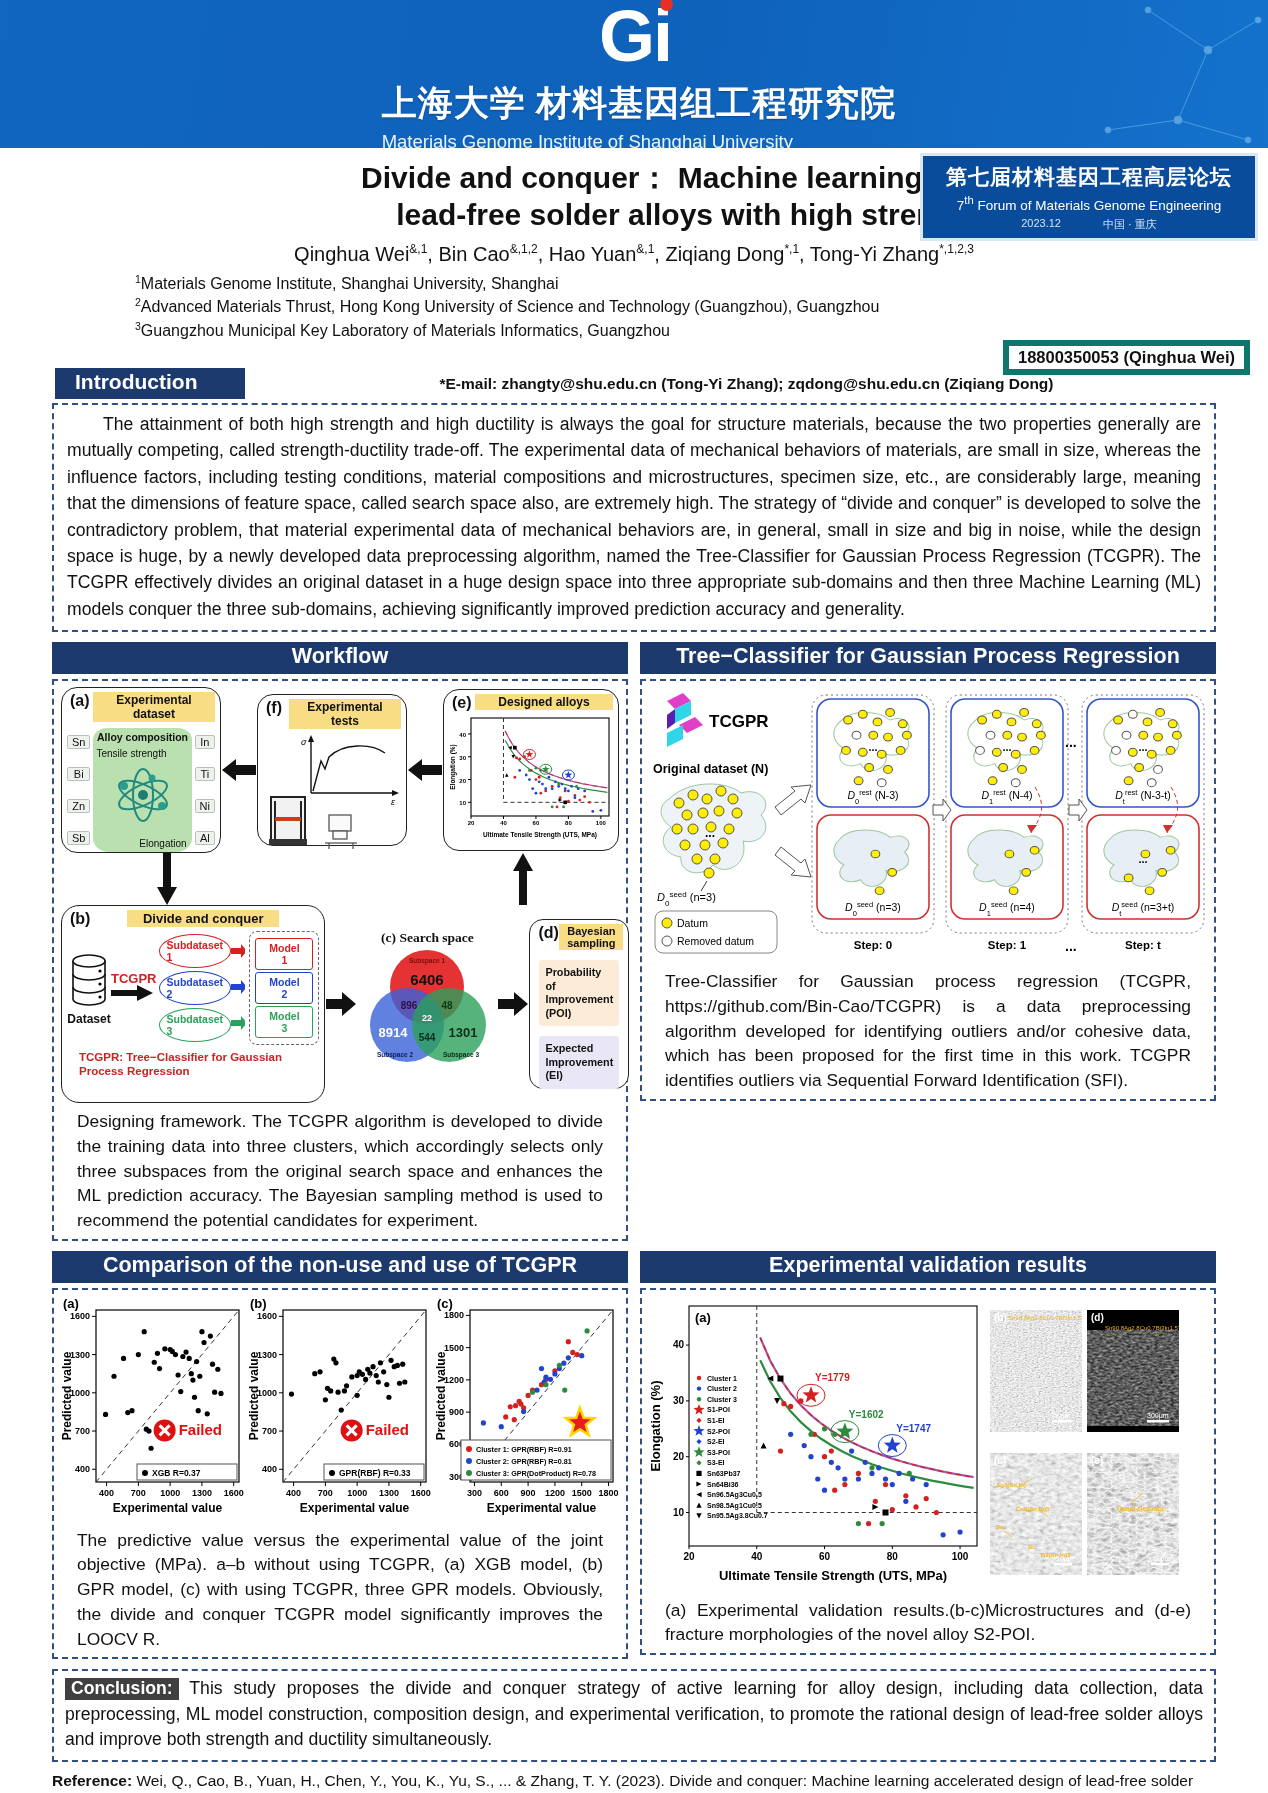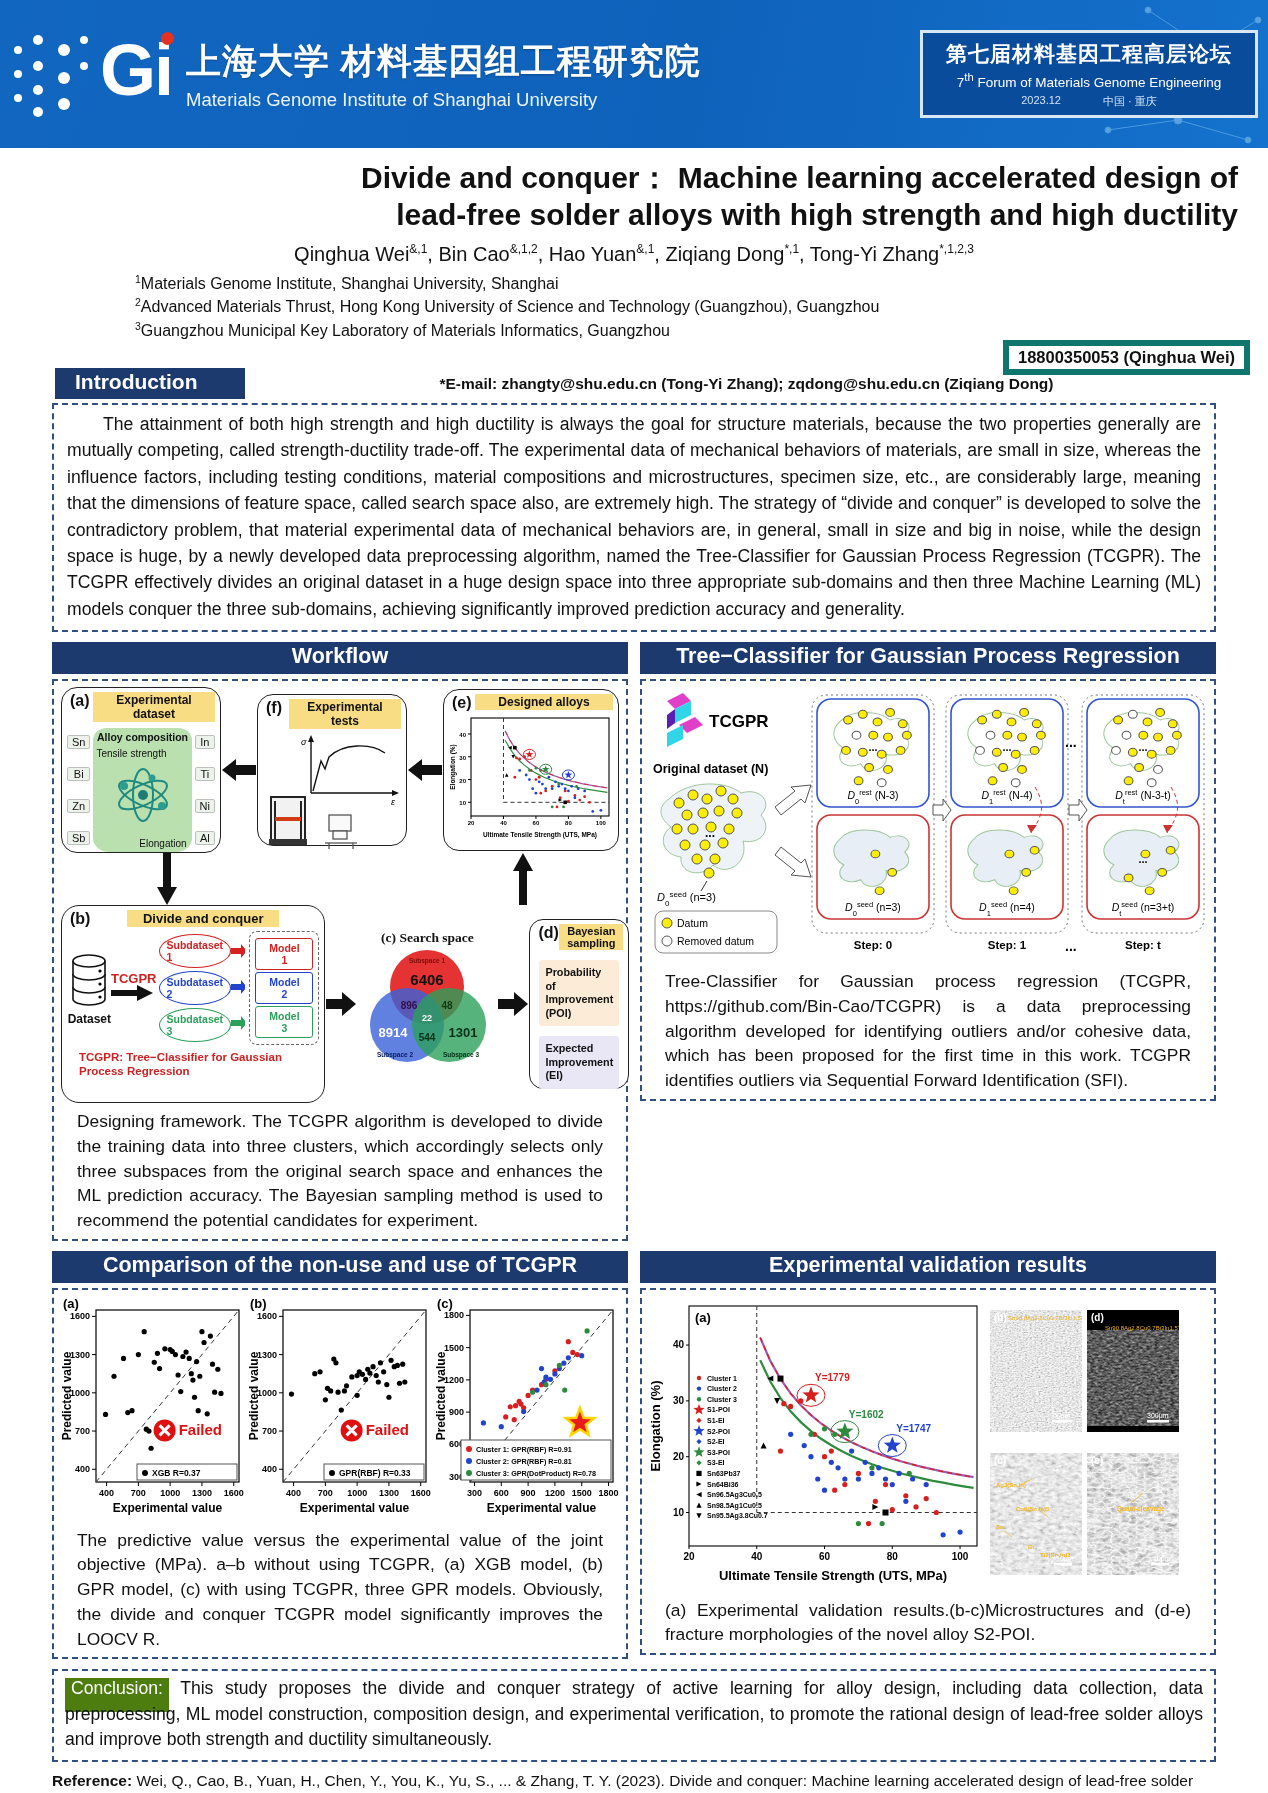--- a/index.html
+++ b/index.html
@@ -1,21 +1,21 @@
 <!DOCTYPE html>
 <html><head>
 <meta charset="utf-8">
 <style>
   html,body{margin:0;padding:0;background:#888;}
   .poster{width:1268px;height:1793px;background:#fff;position:relative;overflow:hidden;
           font-family:"Liberation Sans",sans-serif;color:#111;margin:0 auto;}
   svg text{font-family:"Liberation Sans",sans-serif;}
   
   .hdr{height:148px;background:linear-gradient(100deg,#1166c0 0%,#0f62ba 55%,#1472cd 100%);
-       display:flex;align-items:center;padding:0 10px 0 8px;box-sizing:border-box;position:relative;}
+       display:flex;align-items:center;padding:0 10px 0 16px;box-sizing:border-box;position:relative;flex-direction:column;}
   .hdr-net{position:absolute;right:0;top:0;height:100%;opacity:.5;}
   .logo-gi{font-size:72px;font-weight:bold;color:#fff;line-height:1;position:relative;margin:0 10px 8px 6px;letter-spacing:-2px;}
   .logo-gi .idot{position:absolute;top:-2px;right:-2px;width:13px;height:13px;border-radius:50%;background:#e53022;}
   .inst{margin-left:4px;z-index:2;}
   .inst-cn{font-size:35px;font-weight:bold;color:#fff;letter-spacing:1px;text-shadow:0 1px 2px rgba(0,0,0,.25);}
   .inst-en{font-size:18.5px;color:#eaf4ff;margin-top:4px;}
   .forum{margin-left:auto;z-index:2;background:#0a4c9c;border:3px solid #d9e7f5;padding:7px 12px 6px;text-align:center;min-width:308px;}
   .forum-cn{font-size:21px;font-weight:bold;color:#fff;letter-spacing:1px;}
   .forum-en{font-size:13.5px;color:#fff;margin-top:3px;}
   .forum-date{font-size:11px;color:#cfe3f6;margin-top:4px;display:flex;justify-content:center;gap:42px;}
@@ -54,42 +54,42 @@
   .cyl-bot{position:absolute;right:5px;bottom:3px;}
   .cyl svg{position:absolute;left:50%;top:54%;transform:translate(-50%,-50%);}
   .wf-f{width:152px;height:152px;}
   .wf-e{width:178px;height:162px;}
   .arrow-h{flex:0 0 auto;margin:0 1px;}
   .wf-row2{display:flex;justify-content:space-between;padding:0 86px 0 96px;height:52px;}
   .wf-row3{display:flex;align-items:center;margin-top:0;}
   .wf-b{width:302px;height:198px;border-radius:18px;}
   .wf-b .chip-y{margin:0 40px 2px 60px;font-size:13px;}
   .b-inner{display:flex;align-items:center;margin-top:4px;}
-  .db-wrap{text-align:right;font-size:12px;font-weight:bold;}
+  .db-wrap{text-align:center;font-size:12px;font-weight:bold;}
   .tcg-lbl{color:#c22;font-weight:bold;font-size:13px;text-align:center;line-height:1;}
   .subs{display:flex;flex-direction:column;justify-content:space-between;height:108px;margin-left:2px;}
   .subd{border:1.6px solid;border-radius:50%;font-size:10.5px;font-weight:bold;padding:4px 7px;}
   .models{display:flex;flex-direction:column;justify-content:space-between;height:100px;border:1.4px dashed #666;border-radius:8px;padding:6px 5px;margin-left:4px;}
   .model{border:1.6px solid;font-size:10.5px;font-weight:bold;padding:3px 12px;border-radius:3px;text-align:center;}
   .b-note{color:#c22;font-weight:bold;font-size:11.5px;line-height:1.2;margin:6px 0 0 12px;}
   .venn-wrap{width:146px;text-align:center;}
   .venn-title{font-weight:bold;font-size:13.5px;line-height:1.05;font-family:Liberation Serif, serif;}
   .wf-d{width:148px;height:170px;border-radius:14px;}
   .wf-d .chip-y{margin-left:24px;font-size:11px;}
   .pill{font-weight:bold;font-size:10.8px;padding:6px 6px;margin:10px 4px 0;line-height:1.25;border-radius:3px;}
   .pill.poi{background:#fcebd7;}
   .pill.ei{background:#e9e7f6;}
   
   .plots{display:flex;justify-content:space-between;}
   
   .val-flex{display:flex;gap:5px;}
   .micro-grid{display:grid;grid-template-columns:92px 92px;gap:5px;margin-top:14px;}
   
   .concl{margin:10px 52px 0;padding:5px 11px 7px;font-size:17.6px;line-height:1.45;text-align:justify;}
-  .concl-chip{background:#4d7c0f;color:#fff;font-weight:normal;padding:0 6px 14px;}
+  .concl-chip{background:#404040;color:#fff;font-weight:bold;padding:0 6px 2px;}
   .ref{margin:8px 52px 0;font-size:15.5px;line-height:1.42;}
   .ref b{font-size:15.5px;}
 </style>
 </head>
 <body>
 
 <div class="poster">
 
   <div class="hdr">
     <svg class="hdr-net" width="420" height="148">

